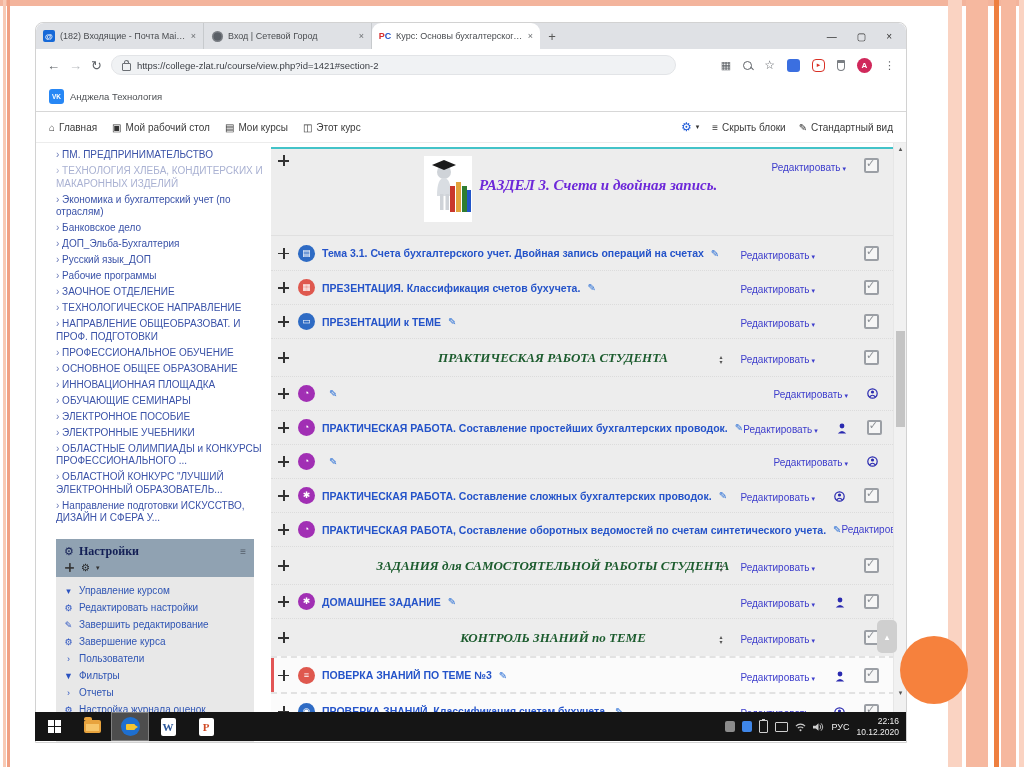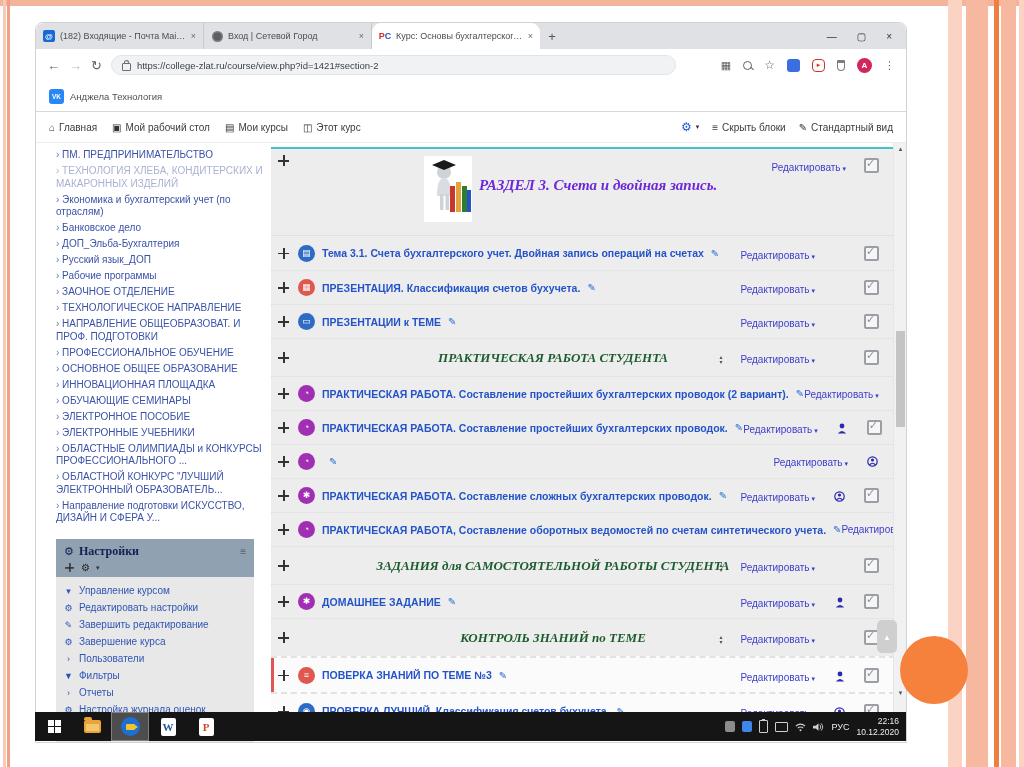--- a/index.html
+++ b/index.html
@@ -401,21 +401,20 @@
             </span>
             <span class="edit">Редактировать</span>
             <span class="pslot"></span>
             <span class="checkbox"></span>
           </span>
       </div>
 
       <div class="row">
         <span class="cross"></span>
         <span class="acticon ic-purple">◔</span>
-        <span class="label">ПРАКТИЧЕСКАЯ РАБОТА. Составление простейших бухгалтерских проводок (2 вариант).</span>
         <span class="pencil"></span>
         <span class="rowright">
             <span class="edit">Редактировать</span>
             <span class="pslot">
               <svg width="11" height="11" viewBox="0 0 11 11">
                 <circle cx="5.5" cy="5.5" r="4.7" fill="none" stroke="#2a2ab0" stroke-width="1.2"></circle>
                 <circle cx="5.5" cy="4" r="1.6" fill="#2a2ab0"></circle>
                 <path d="M2.5 9 Q5.5 5.5 8.5 9" fill="none" stroke="#2a2ab0" stroke-width="1.2"></path>
               </svg>
             </span>
@@ -537,21 +536,21 @@
                 <path d="M0.8 10.5 Q5 5.5 9.2 10.5 Z" fill="#2a2ab0"></path>
               </svg>
             </span>
             <span class="checkbox"></span>
           </span>
       </div>
 
       <div class="row light">
         <span class="cross"></span>
         <span class="acticon ic-blue">◉</span>
-        <span class="label">ПРОВЕРКА ЛУЧШИЙ. Классификация счетов бухучета.</span>
+        <span class="label">ПРОВЕРКА ЗНАНИЙ. Классификация счетам бухучета.</span>
         <span class="pencil"></span>
         <span class="rowright">
             <span class="edit">Редактировать</span>
             <span class="pslot">
               <svg width="11" height="11" viewBox="0 0 11 11">
                 <circle cx="5.5" cy="5.5" r="4.7" fill="none" stroke="#2a2ab0" stroke-width="1.2"></circle>
                 <circle cx="5.5" cy="4" r="1.6" fill="#2a2ab0"></circle>
                 <path d="M2.5 9 Q5.5 5.5 8.5 9" fill="none" stroke="#2a2ab0" stroke-width="1.2"></path>
               </svg>
             </span>

